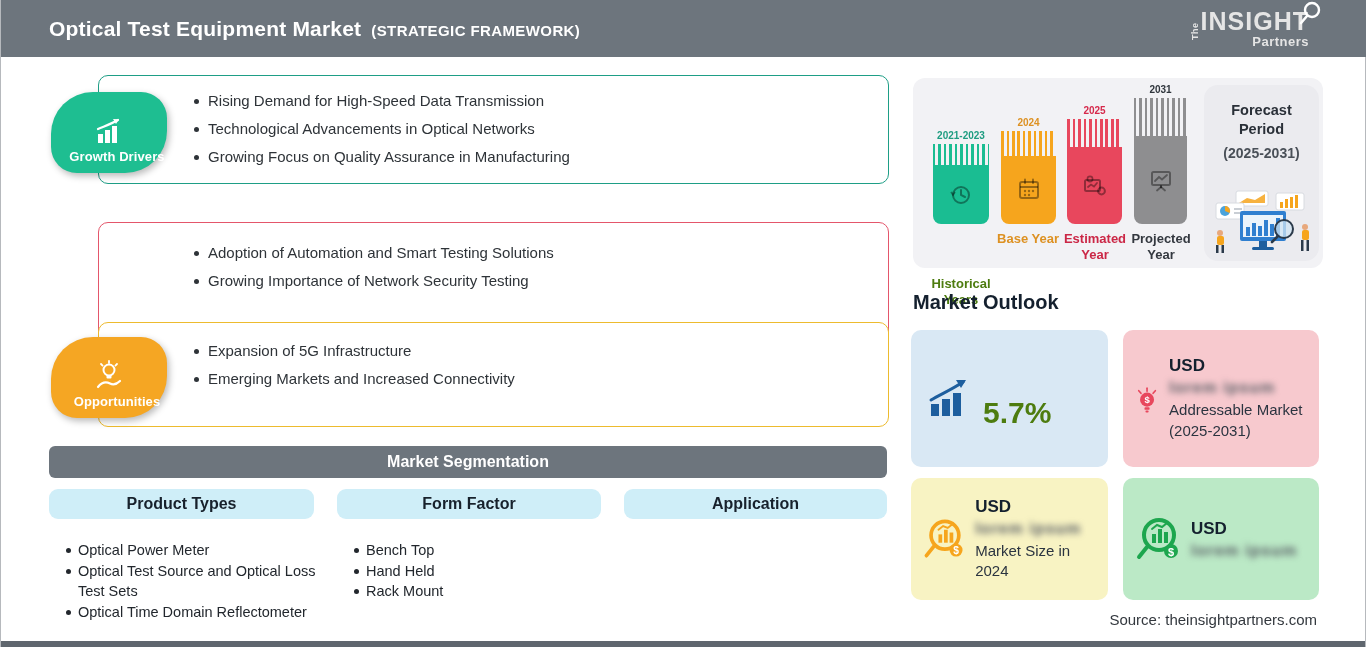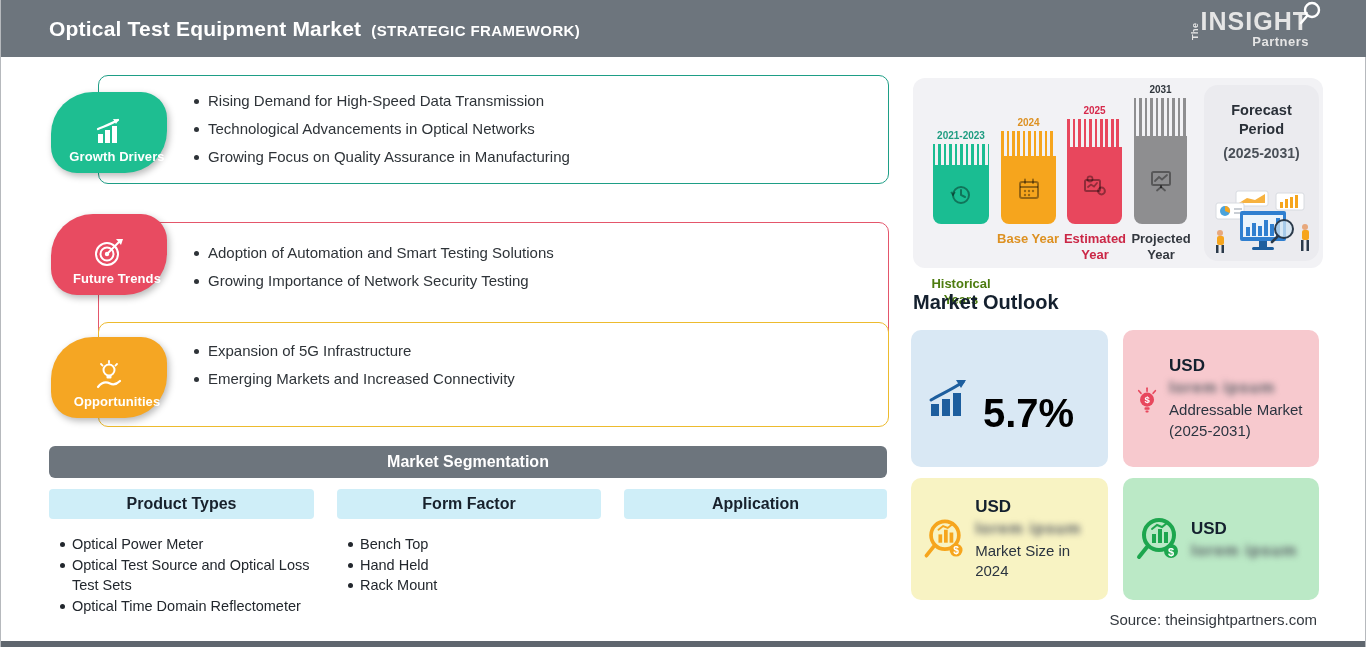--- a/index.html
+++ b/index.html
@@ -38,24 +38,24 @@
          padding-bottom:9px;box-shadow:2px 3px 7px rgba(0,0,0,.28);z-index:3;}
   .badge .badge-label{color:#fff;font-size:13px;font-weight:700;letter-spacing:.1px;margin-left:16px;}
   .badge svg{margin-bottom:2px;}
   .badge-drivers{top:92px;background:#1ebe91;}
   .badge-trends{top:214px;background:#e84b61;}
   .badge-opps{top:337px;background:#f5a623;}
 
   
   .seg-bar{position:absolute;left:48px;top:446px;width:838px;height:32px;background:#6d757d;border-radius:6px;
            display:flex;align-items:center;justify-content:center;color:#fff;font-size:16px;font-weight:700;}
-  .seg-col-header{position:absolute;top:489px;height:30px;background:#cfeef8;border-radius:4px;
+  .seg-col-header{position:absolute;top:489px;height:30px;background:#cfeef8;border-radius:9px;
                   display:flex;align-items:center;justify-content:center;font-size:16px;font-weight:700;color:#17212c;}
   .col1{left:48px;width:265px;} .col2{left:336px;width:264px;} .col3{left:623px;width:263px;}
-  .seg-list{position:absolute;top:525px;list-style:none;margin:9px;padding:0;}
+  .seg-list{position:absolute;top:525px;list-style:none;margin:15px;padding:0;}
   .seg-list li{font-size:14.5px;color:#22272d;position:relative;padding-left:14px;line-height:1.42;margin-bottom:0px;}
   .seg-list li::before{content:"";position:absolute;left:2px;top:8px;width:5px;height:5px;border-radius:50%;background:#22272d;}
 
   
   .timeline{position:absolute;left:912px;top:78px;width:410px;height:190px;background:#f2f2f5;border-radius:12px;}
   .bar-col{position:absolute;display:flex;flex-direction:column;align-items:center;}
   .bar-year{font-size:10px;font-weight:800;margin-bottom:3px;white-space:nowrap;}
   .bar-body{width:100%;border-radius:0 0 8px 8px;position:relative;display:flex;align-items:center;justify-content:center;}
   .stripes{width:100%;}
   .bar-caption{position:absolute;top:153px;text-align:center;font-size:13px;font-weight:700;line-height:1.25;}
@@ -90,21 +90,21 @@
   .forecast-range{font-size:14px;font-weight:600;color:#4a5058;margin-top:6px;}
   .forecast svg{margin-top:auto;margin-bottom:6px;}
 
   
   .outlook-title{position:absolute;left:912px;top:291px;font-size:20px;font-weight:800;color:#14202e;}
   .card{position:absolute;border-radius:10px;display:flex;align-items:center;box-sizing:border-box;}
   .card-cagr{left:910px;top:330px;width:197px;height:137px;background:#d9e8f4;padding-left:16px;gap:10px;}
   .card-addr{left:1122px;top:330px;width:196px;height:137px;background:#f7c9ce;padding-left:10px;gap:8px;}
   .card-2024{left:910px;top:478px;width:197px;height:122px;background:#f8f3c3;padding-left:8px;gap:8px;}
   .card-2031{left:1122px;top:478px;width:196px;height:122px;background:#bbe9c6;padding-left:8px;gap:8px;}
-  .card .big-value{font-size:40px;font-weight:800;color:#000000;line-height:1.1;margin-top:28px;}
+  .card .big-value{font-size:30px;font-weight:800;color:#4d7c0f;line-height:1.1;margin-top:28px;}
   .card .card-label{font-size:15px;color:#2b3440;line-height:1.35;}
   .card .currency{font-size:17px;font-weight:800;color:#14202e;}
   .redacted{font-size:16px;font-weight:800;color:#5a5f66;filter:blur(3px);letter-spacing:1px;}
   .card .text-col{display:flex;flex-direction:column;gap:3px;padding-right:10px;}
 
   .source{position:absolute;right:48px;top:611px;font-size:15px;color:#33383e;}
 </style>
 </head>
 <body>
 
@@ -144,30 +144,20 @@
       <path d="M22 2 L28 2.2 L25 7 Z" fill="#fff"></path>
     </svg>
     <span class="badge-label">Growth Drivers</span>
   </div>
 
   <div class="section-box box-trends">
     <ul class="bullets">
       <li>Adoption of Automation and Smart Testing Solutions</li>
       <li>Growing Importance of Network Security Testing</li>
     </ul>
-  </div>
-  <div class="badge badge-trends">
-    <svg width="34" height="32" viewBox="0 0 34 32">
-      <circle cx="15" cy="17" r="11" fill="none" stroke="#fff" stroke-width="2"></circle>
-      <circle cx="15" cy="17" r="6.5" fill="none" stroke="#fff" stroke-width="2"></circle>
-      <circle cx="15" cy="17" r="2.2" fill="#fff"></circle>
-      <line x1="15" y1="17" x2="27" y2="5" stroke="#fff" stroke-width="2" stroke-linecap="round"></line>
-      <path d="M24 2 L31 2 L29 8 Z" fill="#fff"></path>
-    </svg>
-    <span class="badge-label">Future Trends</span>
   </div>
 
   <div class="section-box box-opps">
     <ul class="bullets">
       <li>Expansion of 5G Infrastructure</li>
       <li>Emerging Markets and Increased Connectivity</li>
     </ul>
   </div>
   <div class="badge badge-opps">
     <svg width="34" height="32" viewBox="0 0 34 32">

